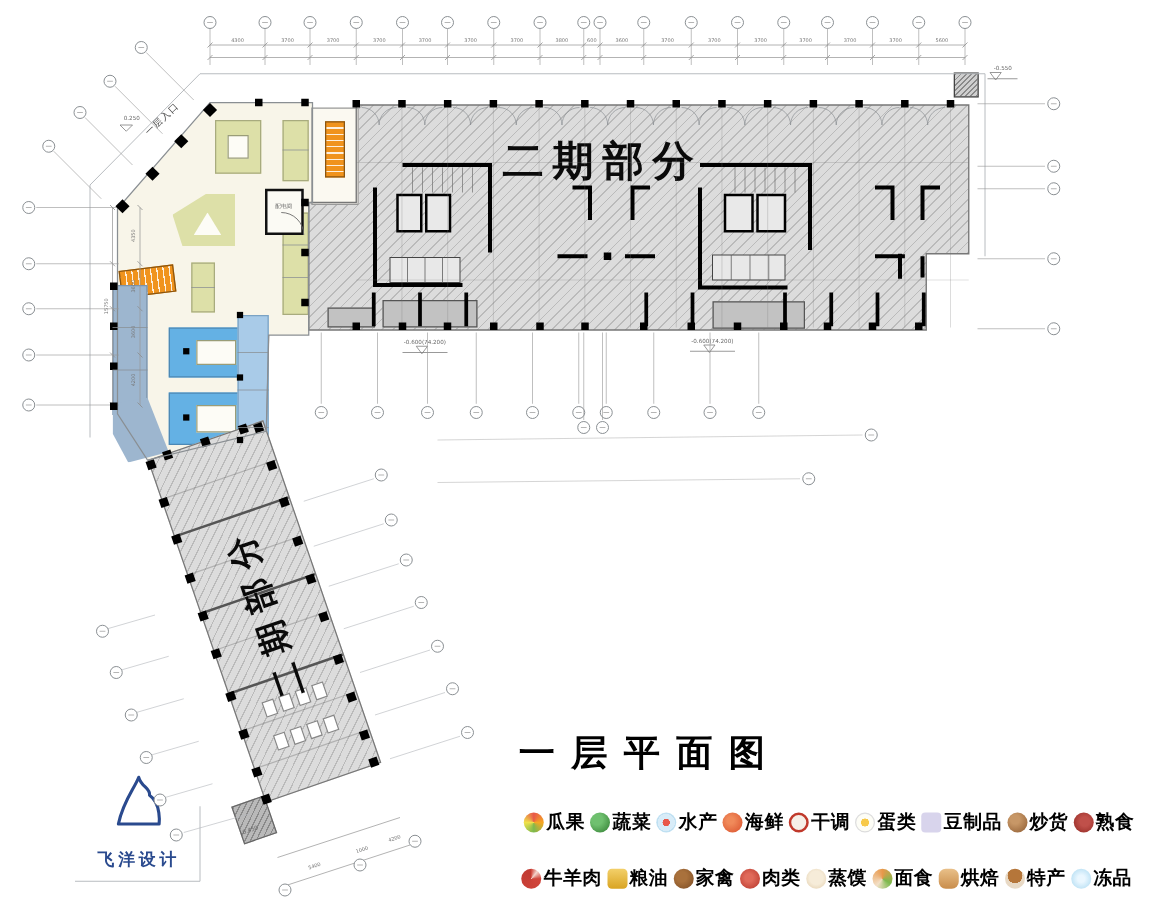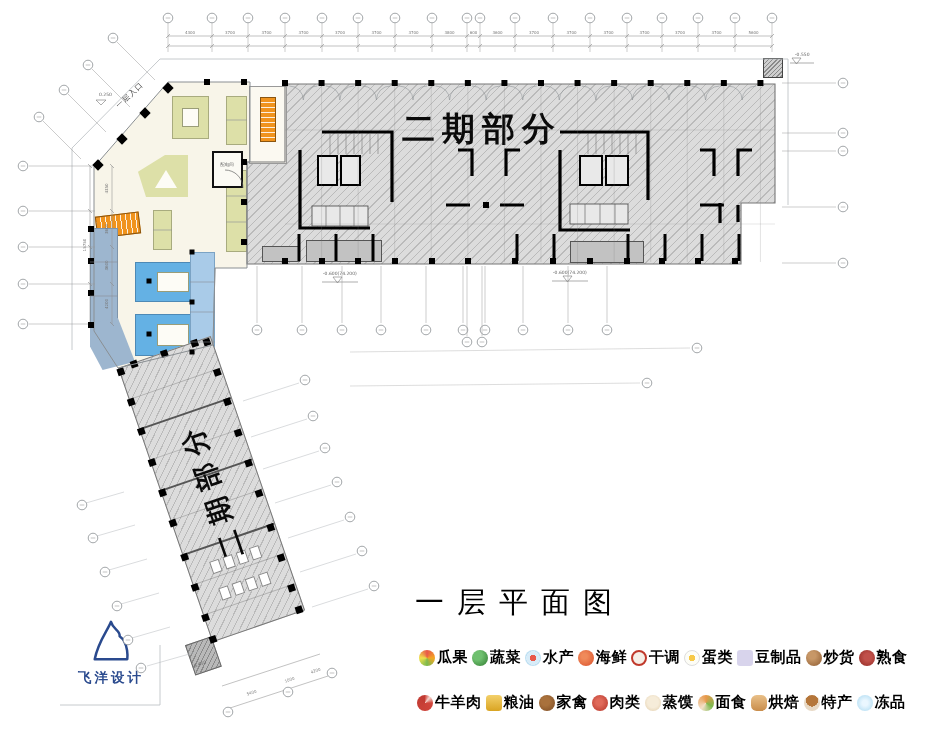--- a/index.html
+++ b/index.html
@@ -38,21 +38,21 @@
     background-image:repeating-linear-gradient(90deg,transparent 0 4px,rgba(255,255,255,.85) 4px 5px);}
   #whitepatch{left:249px;top:86px;width:36px;height:76px;background:#fbf9f1;border:.5px solid #999;}
   #eroom{left:212px;top:151px;width:31px;height:37px;background:#fbfaf4;border:2px solid #111;box-sizing:border-box;}
   #topmark{left:763px;top:58px;width:20px;height:20px;border:1.5px solid #444;box-sizing:border-box;
     background:#cfcfcf;background-image:repeating-linear-gradient(135deg,rgba(70,70,70,.5) 0 1px,transparent 1px 3px);}
   .grayroom{background:#c2c2c2;border:1px solid #555;box-sizing:border-box;}
   
   #blocklabel{left:402px;top:107px;font-weight:bold;font-size:33px;letter-spacing:7px;color:#0a0a0a;white-space:nowrap;}
   #entrance{left:108px;top:78px;width:70px;font-size:7.5px;color:#444;letter-spacing:1px;
     transform:rotate(-43deg);white-space:nowrap;}
-  #title{left:415px;top:583px;font-weight:normal;font-size:29px;letter-spacing:13px;color:#000;white-space:nowrap;text-align:right;}
+  #title{left:415px;top:583px;font-weight:bold;font-size:29px;letter-spacing:13px;color:#000;white-space:nowrap;text-align:right;}
   
   .lrow{display:flex;align-items:center;white-space:nowrap;}
   #lrow1{left:419px;top:648px;} #lrow2{left:417px;top:693px;}
   .litem{display:inline-flex;align-items:center;margin-right:4px;}
   .litem b{font-size:15px;font-weight:bold;color:#000;letter-spacing:.5px;}
   .lg-ic{display:inline-block;width:16px;height:16px;border-radius:50%;margin-right:2px;flex:0 0 auto;}
   .ic-fruit{background:conic-gradient(#e8574a,#f5a623,#7cb94e,#f0e14a,#e8574a);}
   .ic-vegetable{background:radial-gradient(circle at 35% 35%,#6fc06f 30%,#2f7a2f);}
   .ic-aquatic{background:radial-gradient(circle at 50% 50%,#e8584a 0 26%,#d8ecf8 27% 60%,#bfe0f2 61%);}
   .ic-seafood{background:radial-gradient(circle at 40% 40%,#f08a5a 20%,#d94f2b);}
@@ -65,21 +65,21 @@
   .ic-grain-oil{background:linear-gradient(#f3d06a,#d9a422);border-radius:22%;}
   .ic-poultry{background:radial-gradient(circle at 40% 40%,#a9713c 30%,#7a4a22);}
   .ic-meat{background:radial-gradient(circle at 45% 45%,#e06a5a 25%,#b43227);}
   .ic-steamed-bun{background:radial-gradient(circle at 50% 45%,#f6ecd9 45%,#e0cba8);}
   .ic-noodles{background:conic-gradient(#e8984a,#7cb94e 120deg,#f3e0c8 220deg,#e8984a);}
   .ic-bakery{background:linear-gradient(#e9c089,#c98d4b);border-radius:35%;}
   .ic-specialty{background:radial-gradient(circle at 50% 35%,#b5763a 45%,#e8d9c5 46%);}
   .ic-frozen{background:radial-gradient(circle at 50% 50%,#eaf7ff 25%,#a8d8f0);}
   
   #logo{left:56px;top:618px;width:110px;text-align:center;}
-  #logo .txt{font-size:13.5px;font-weight:bold;letter-spacing:3px;color:#2a4a8e;margin-top:1px;}
+  #logo .txt{font-size:13.5px;font-weight:bold;letter-spacing:3px;color:#2a4a8e;margin-top:11px;}
   svg.overlay{position:absolute;left:0;top:0;z-index:5;pointer-events:none;}
   .tiny{font-size:4.5px;fill:#666;}
 </style>
 </head>
 <body>
 
 <div id="canvas">
 
   <div class="abs hatch" id="block"></div>
   <div class="abs" id="wing"></div>

